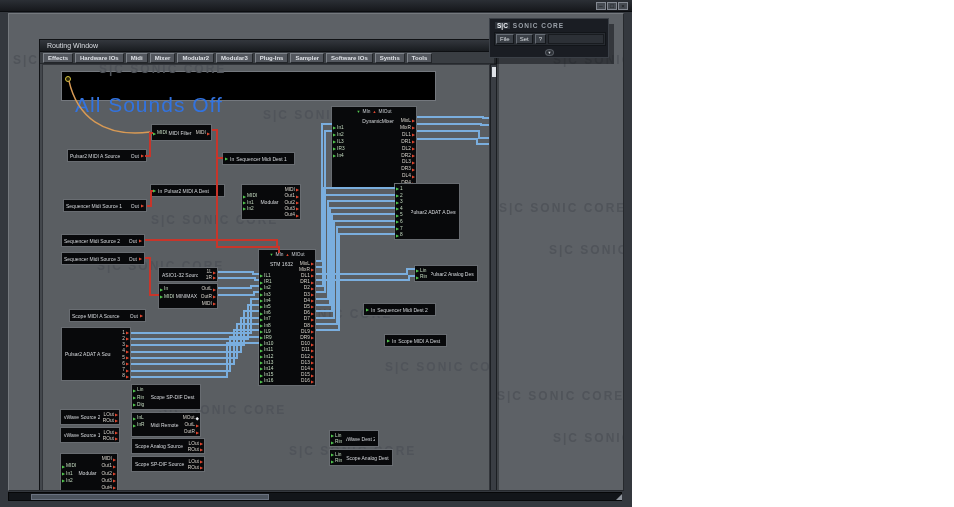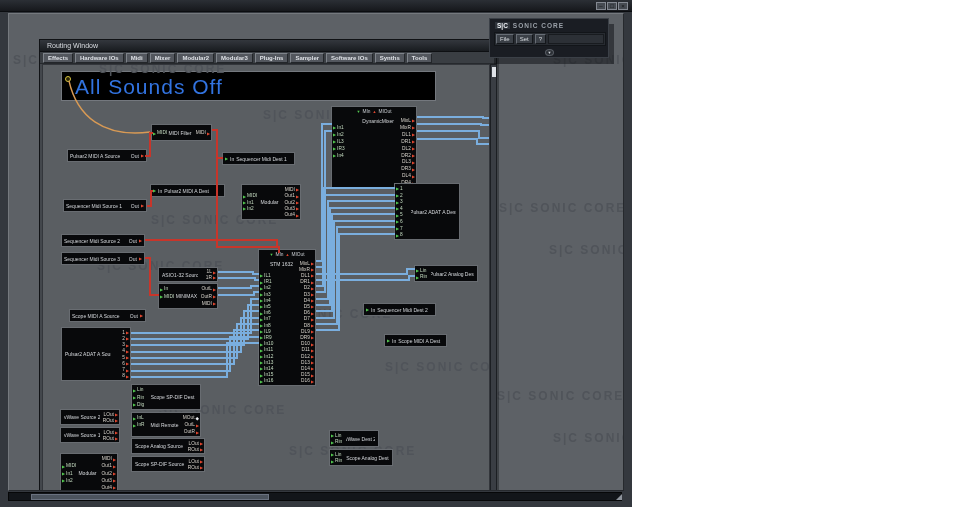--- a/index.html
+++ b/index.html
@@ -33,21 +33,21 @@
     border-left-color:#7e838a;color:#dde0e5;font-size:6px;line-height:8px;padding:0 4px;
     font-weight:bold;white-space:nowrap;}
   .canvas{position:absolute;left:2px;top:24px;width:448px;height:434px;background:#5a5e62;
     border:1px solid #33363b;overflow:hidden;}
   .vscroll{position:absolute;left:450px;top:24px;width:7px;height:434px;background:#3a3e44;
     border:1px solid #1c1f23;}
   .vthumb{position:absolute;left:1px;top:2px;width:4px;height:10px;background:#dfe3e8;}
   
   .display{position:absolute;left:18px;top:6px;width:375px;height:30px;background:#000;
     border:1px solid #74787e;}
-  .display-text{position:absolute;left:13px;top:3px;font-size:21px;color:#3273e0;
+  .display-text{position:absolute;left:13px;top:21px;font-size:21px;color:#3273e0;
     letter-spacing:1px;white-space:nowrap;}
   .yport{position:absolute;left:3px;top:4px;width:6px;height:6px;border-radius:50%;
     border:1.5px solid #d6c33e;background:#2a2408;}
   
   .module{position:absolute;background:#08090b;border:1px solid #686c71;color:#d3d6da;z-index:5;}
   .m-head{position:absolute;left:0;top:0;width:100%;height:9px;display:flex;align-items:center;
     justify-content:center;gap:2px;font-size:4.8px;color:#c9cdd2;}
   .arr{font-size:4px;line-height:4px;}
   .g{color:#52c64f;} .r{color:#e2472f;} .w{color:#eceff2;font-size:4.5px;}
   .prow{position:absolute;display:flex;align-items:center;font-size:4.8px;gap:1px;

